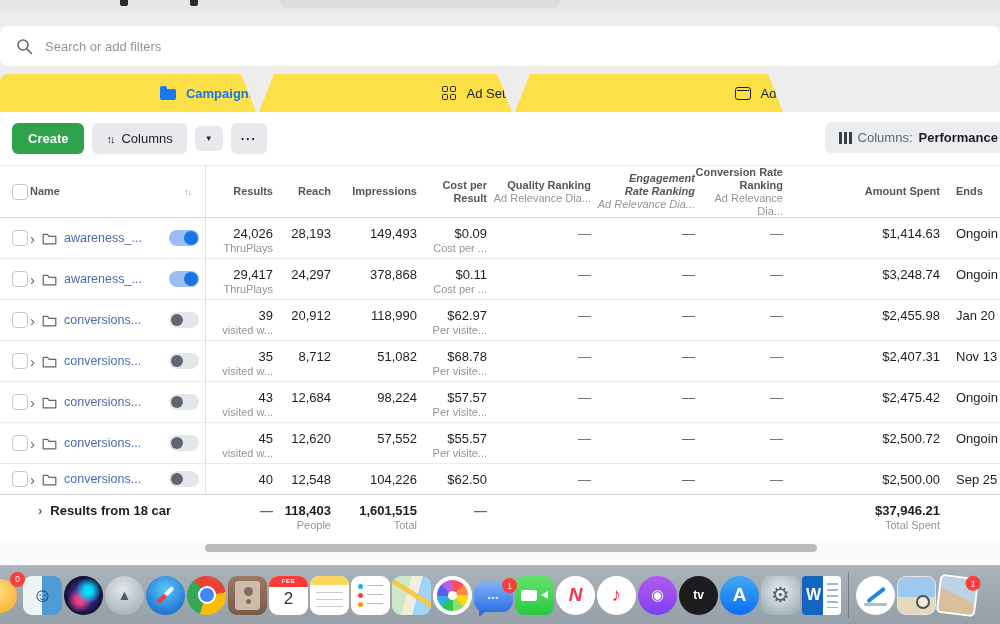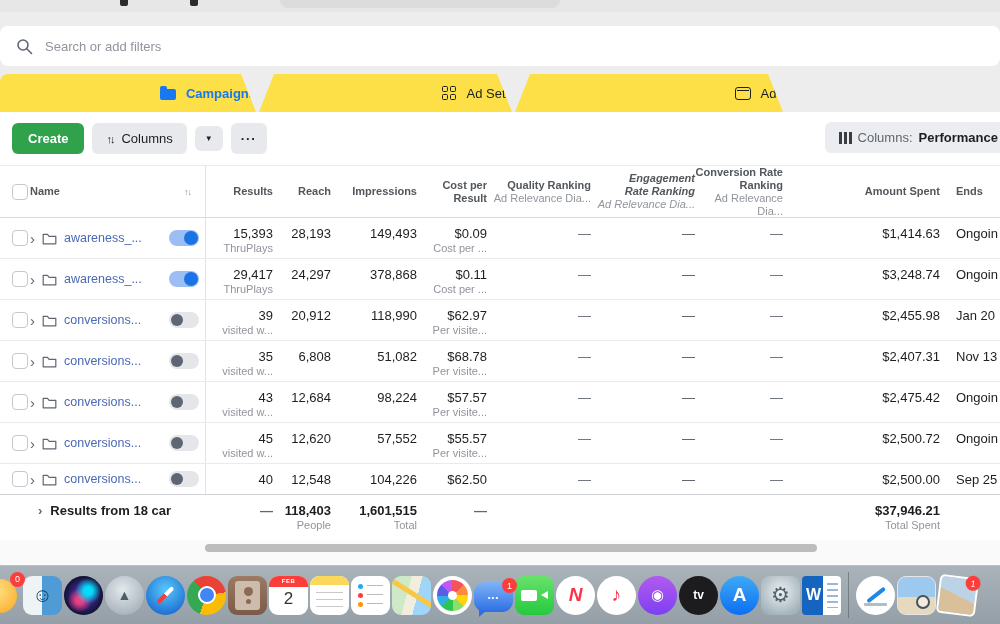--- a/index.html
+++ b/index.html
@@ -295,21 +295,21 @@
           </div>
     <div class="cell c-name">
       <span class="chev">›</span>
       <svg class="folder-svg" width="15" height="13" viewBox="0 0 16 14">
         <path d="M1.2 2.5 h4.6 l1.8 2.2 h7.2 v8 H1.2 z" fill="none" stroke="#5f6673" stroke-width="1.3" stroke-linejoin="round"></path>
       </svg>
       <span class="rowname">awareness_...</span>
       <span class="toggle on"></span>
     </div>
     <div class="cell c-results num">
-            <span class="v">15,393</span>
+            <span class="v">24,026</span>
             <span class="sub">ThruPlays</span>
           </div>
     <div class="cell c-reach num">
             <span class="v">28,193</span>
           </div>
     <div class="cell c-impr num">
             <span class="v">149,493</span>
           </div>
     <div class="cell c-cost num">
             <span class="v">$0.09</span>
@@ -425,21 +425,21 @@
         <path d="M1.2 2.5 h4.6 l1.8 2.2 h7.2 v8 H1.2 z" fill="none" stroke="#5f6673" stroke-width="1.3" stroke-linejoin="round"></path>
       </svg>
       <span class="rowname">conversions...</span>
       <span class="toggle off"></span>
     </div>
     <div class="cell c-results num">
             <span class="v">35</span>
             <span class="sub">visited w...</span>
           </div>
     <div class="cell c-reach num">
-            <span class="v">6,808</span>
+            <span class="v">8,712</span>
           </div>
     <div class="cell c-impr num">
             <span class="v">51,082</span>
           </div>
     <div class="cell c-cost num">
             <span class="v">$68.78</span>
             <span class="sub">Per visite...</span>
           </div>
     <div class="cell c-qual num">
             <span class="v dash">—</span>

